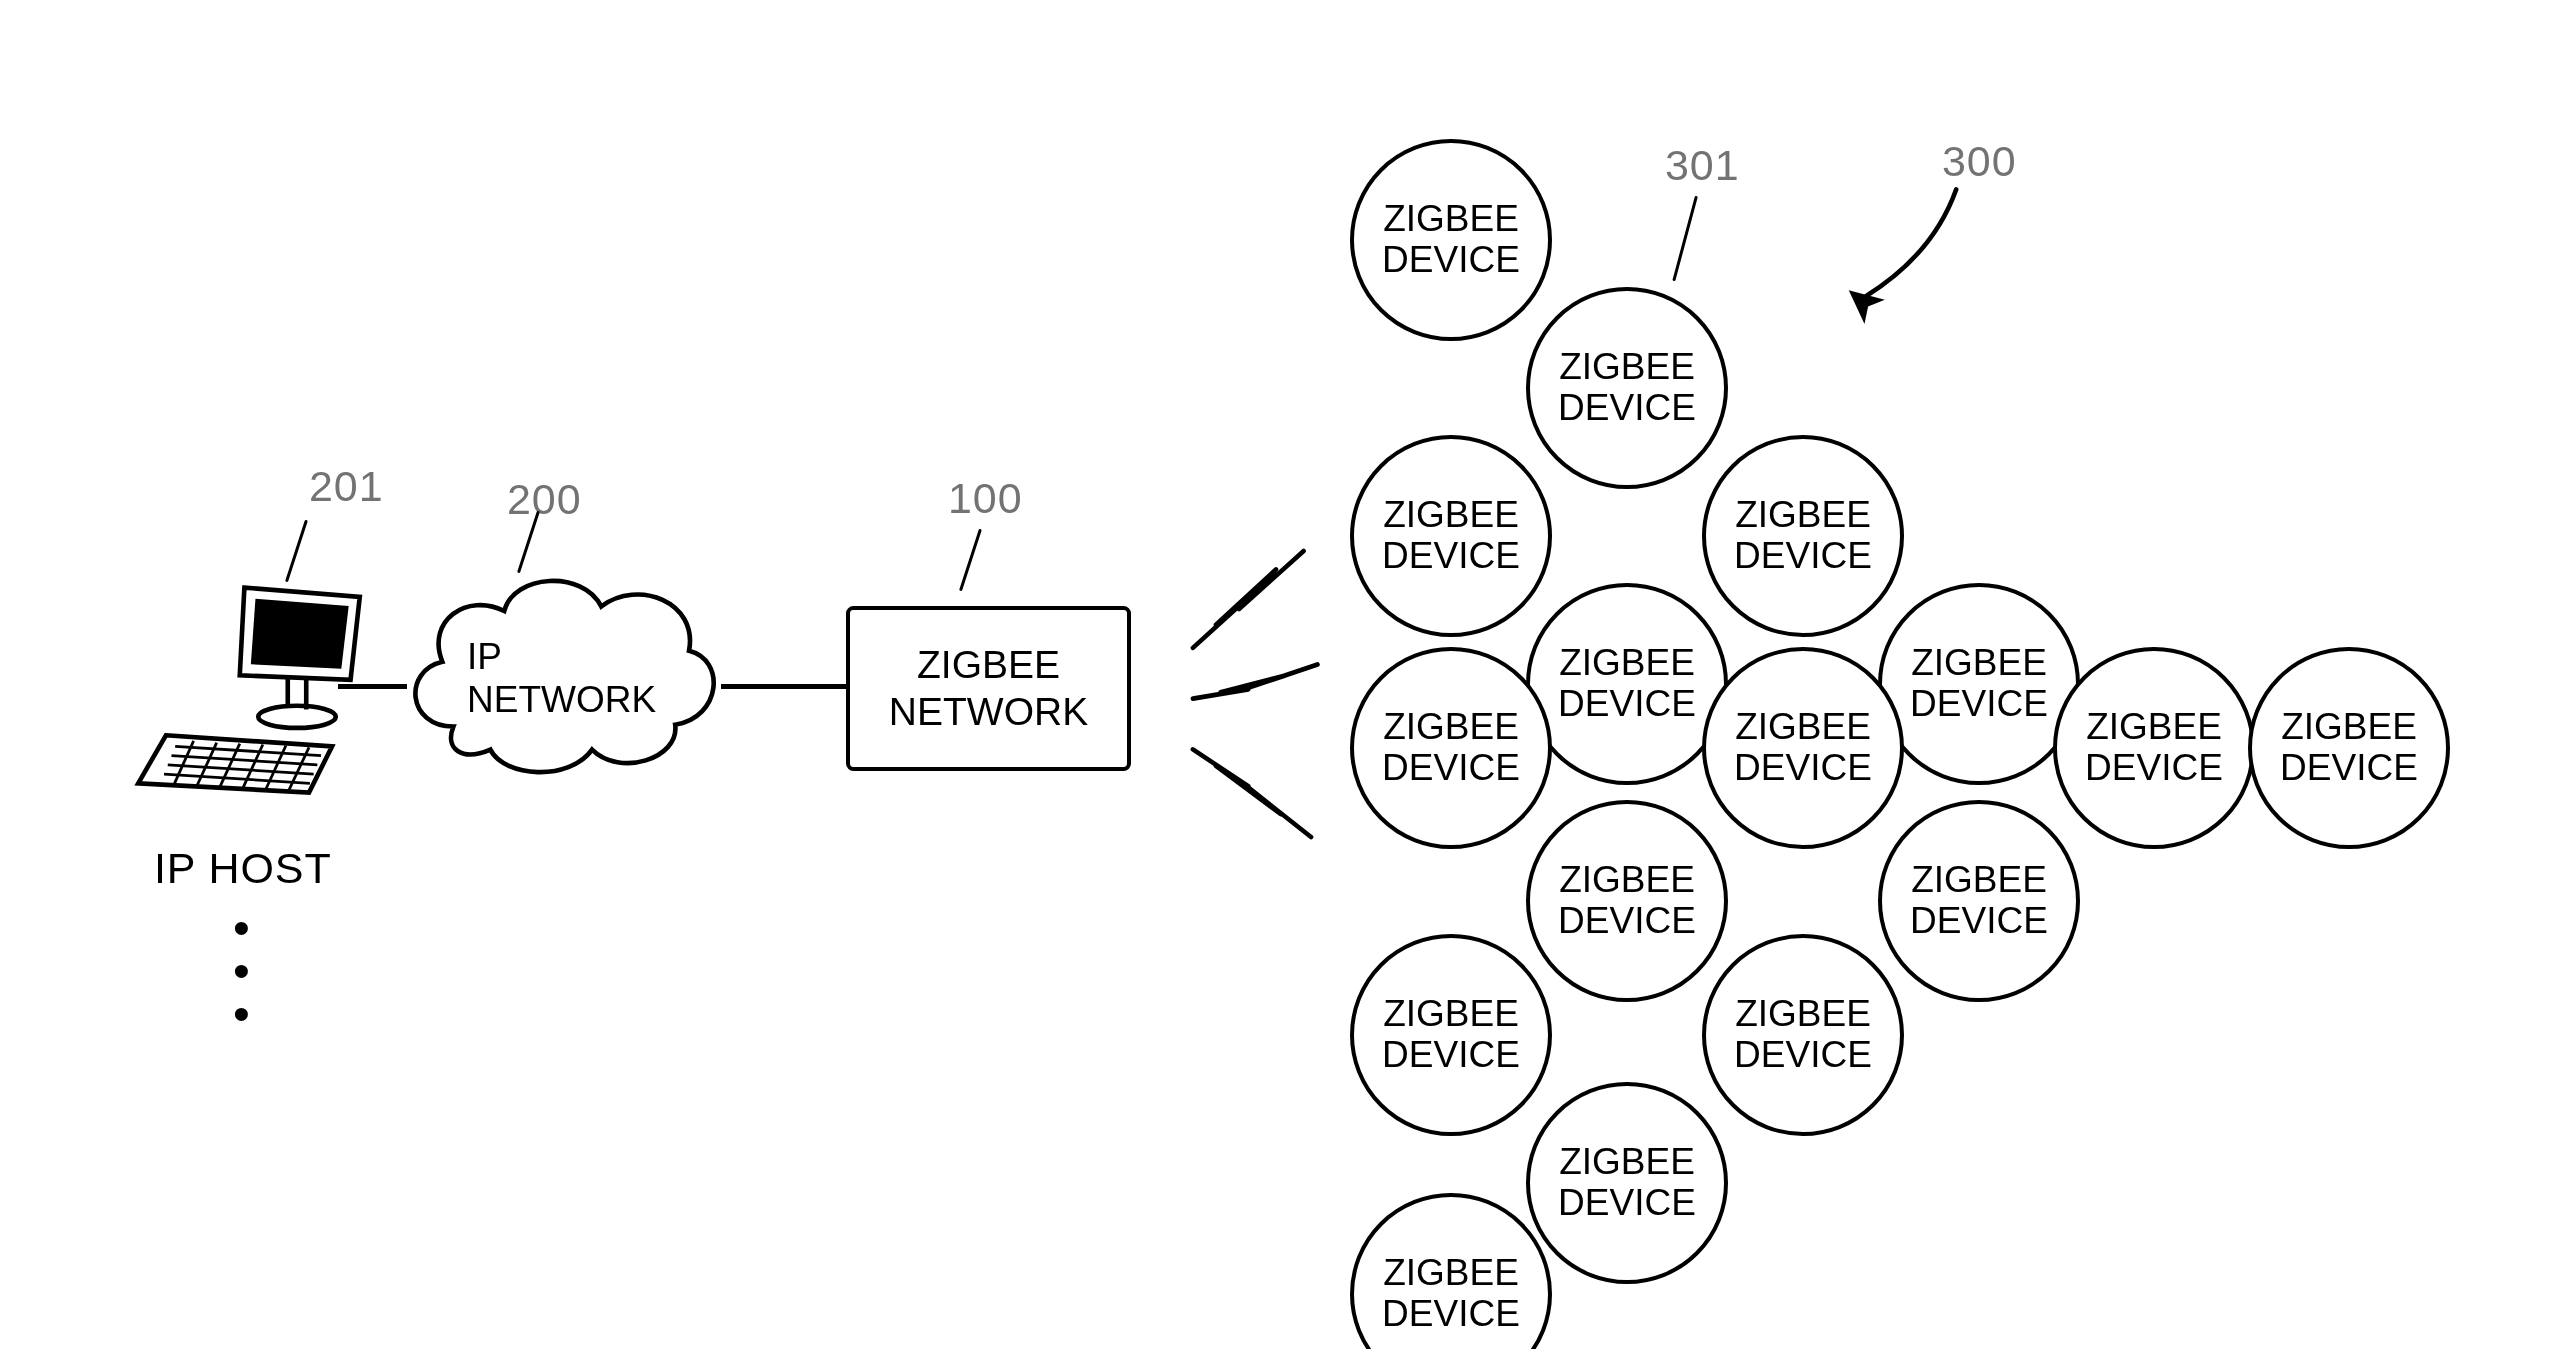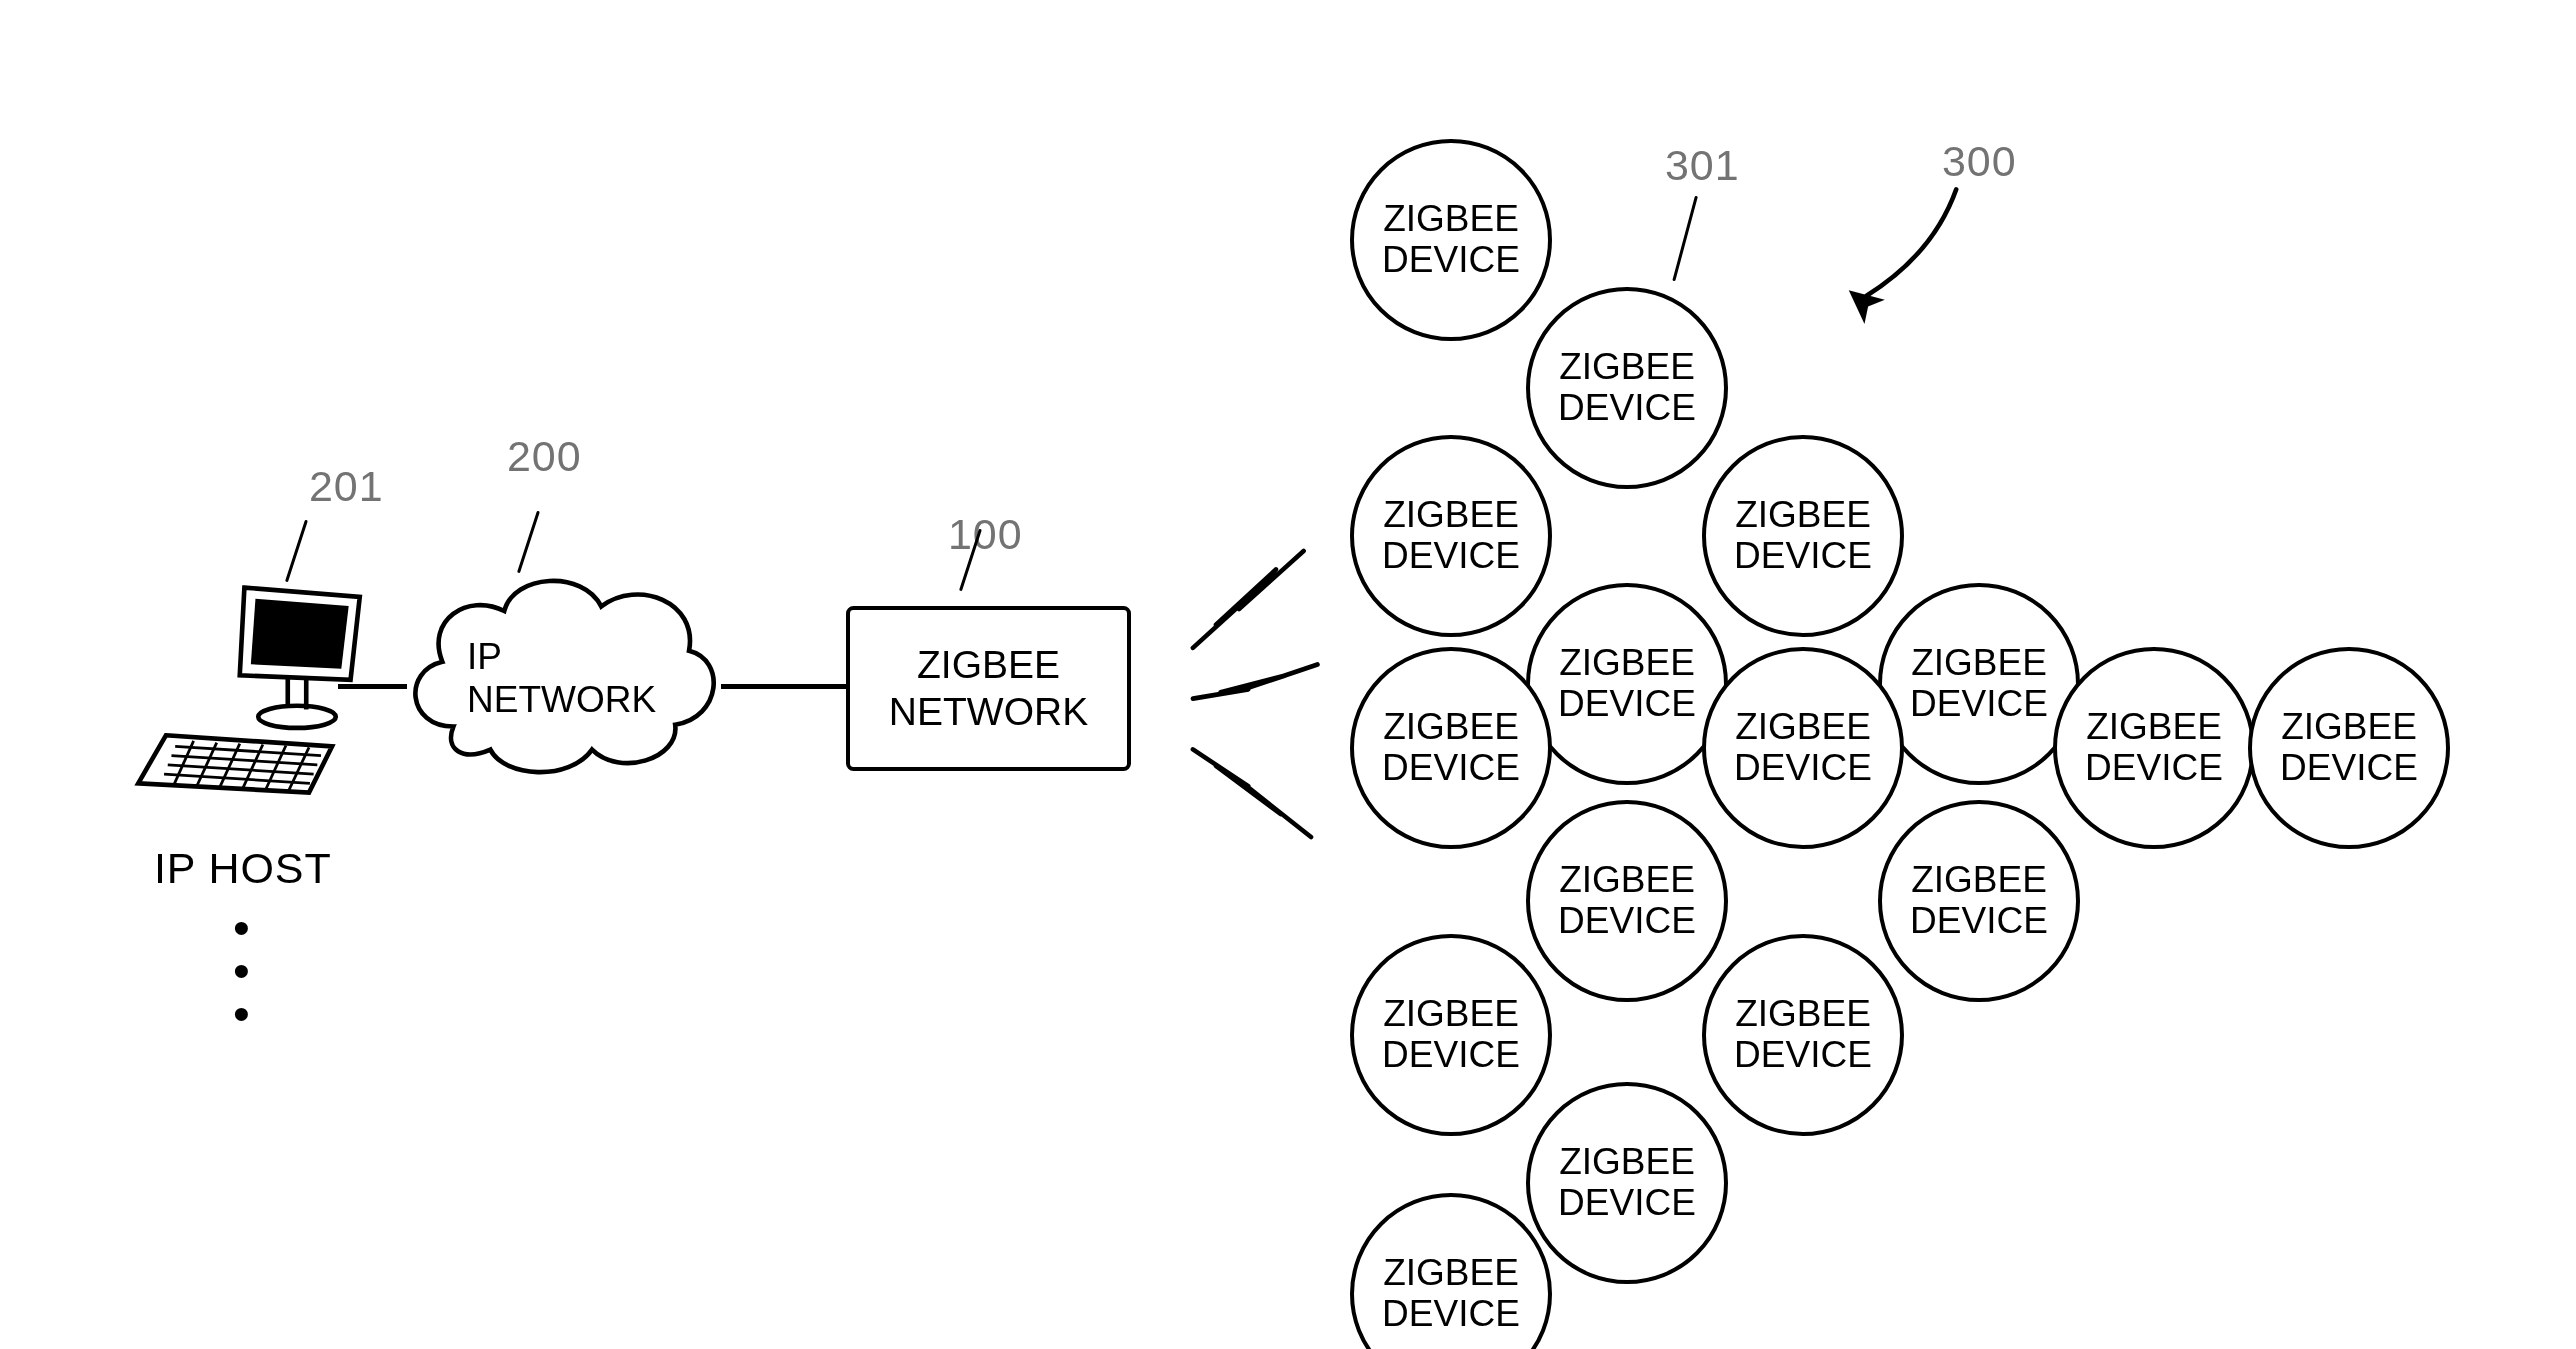--- a/index.html
+++ b/index.html
@@ -94,24 +94,24 @@
   }
 </style>
 </head>
 <body>
 
 <div class="canvas">
 
   <div class="abs ref-label" style="left:273px; top:462px;margin-left:36px;">201</div>
   <div class="abs leader" style="left:305px; top:520px; height:65px; transform:rotate(18deg);"></div>
 
-  <div class="abs ref-label" style="left:507px; top:432px;">200</div>
+  <div class="abs ref-label" style="left:507px; top:475px;">200</div>
   <div class="abs leader" style="left:537px; top:511px; height:65px; transform:rotate(18deg);"></div>
 
-  <div class="abs ref-label" style="left:948px; top:474px;margin-top:36px;">100</div>
+  <div class="abs ref-label" style="left:948px; top:474px;">100</div>
   <div class="abs leader" style="left:979px; top:529px; height:65px; transform:rotate(18deg);"></div>
 
   <div class="abs ref-label" style="left:1665px; top:141px;">301</div>
   <div class="abs leader" style="left:1695px; top:196px; height:88px; transform:rotate(15deg);"></div>
 
   <div class="abs ref-label" style="left:1942px; top:137px;">300</div>
 
   <svg class="abs" style="left:1822px; top:171px;" width="176" height="157" viewBox="0 0 190 170">
     <path d="M145 20 Q120 90 48 135" stroke="#000" stroke-width="5" fill="none" stroke-linecap="round"></path>
   </svg>

